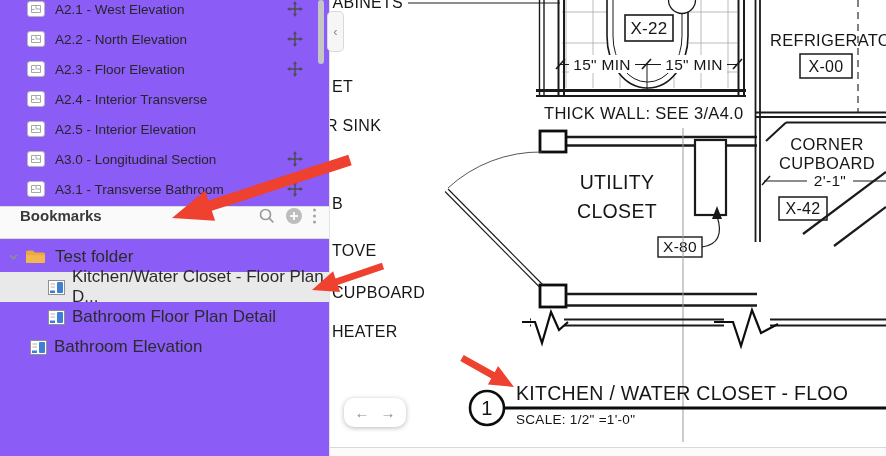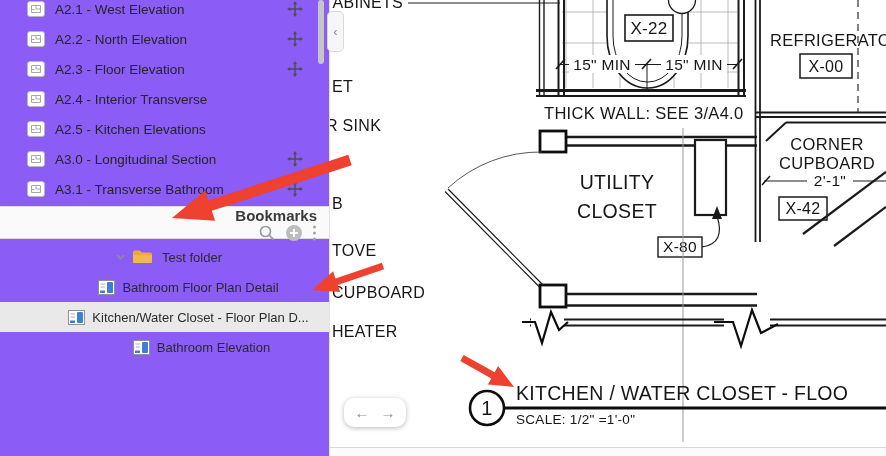--- a/index.html
+++ b/index.html
@@ -9,33 +9,33 @@
     -webkit-font-smoothing:antialiased;
   }
   
   .left-panel{position:absolute;left:0;top:0;width:329px;height:456px;background:#8b5cf6;border-right:1px solid #e3e3e3;overflow:hidden;}
   .sheet-list{position:absolute;top:-6px;left:0;right:0;}
   .sheet-row{height:30px;display:flex;align-items:center;padding-left:27px;position:relative;}
   .sheet-icon{width:18px;height:16px;margin-right:10px;flex:0 0 auto;display:flex;}
   .sheet-label{font-size:13.5px;color:#262626;}
   .move-handle{position:absolute;right:26px;top:7px;width:16px;height:16px;display:flex;}
   .scroll-thumb{position:absolute;left:318px;top:0;width:6px;height:64px;background:#c6c6c6;border-radius:3px;}
-  .bm-header{position:absolute;top:206px;left:0;right:0;height:33px;background:#fafafa;border-top:1px solid #dcdcdc;border-bottom:1px solid #dcdcdc;display:flex;align-items:flex-end;padding:0 12px 0 20px;box-sizing:border-box;flex-direction:column;}
+  .bm-header{position:absolute;top:206px;left:0;right:0;height:33px;background:#fafafa;border-top:1px solid #dcdcdc;border-bottom:1px solid #dcdcdc;display:flex;align-items:flex-start;padding:0 12px 0 20px;box-sizing:border-box;}
   .bm-title{font-weight:bold;font-size:15px;color:#3a3a3a;flex:1;}
   .bm-icons{display:flex;align-items:center;gap:9px;}
   .bm-icon{width:18px;height:18px;display:flex;}
   .bm-icon.kebab{width:5px;}
   .bm-tree{position:absolute;top:242px;left:0;right:0;}
-  .tree-row{height:30px;display:flex;align-items:center;font-size:13px;color:#2b2b2b;justify-content:center;}
+  .tree-row{height:30px;display:flex;align-items:center;font-size:17px;color:#2b2b2b;}
   .tree-row.selected{background:#e9e9e9;}
   .row-folder{padding-left:8px;}
   .row-folder .chev{width:11px;height:10px;display:flex;margin-right:6px;}
   .row-folder .folder-ic{width:20px;height:16px;display:flex;margin-right:10px;}
   .row-l2{padding-left:48px;}
-  .row-l1{padding-left:30px;margin-left:44px;}
+  .row-l1{padding-left:30px;}
   .bm-item-icon{width:17px;height:15px;display:flex;margin-right:7px;flex:0 0 auto;}
   
   .collapse-handle{position:absolute;left:327px;top:11px;width:17px;height:41px;background:#f6f6f6;border:1px solid #d9d9d9;border-radius:5px;display:flex;align-items:center;justify-content:center;z-index:7;box-sizing:border-box;color:#8a8a8a;font-size:13px;}
   
   .drawing{position:absolute;left:330px;top:0;width:556px;height:446px;background:#fff;overflow:hidden;}
   .drawing svg{position:absolute;left:0;top:0;overflow:hidden;}
   .drawing svg text{font-family:"Liberation Sans",sans-serif;fill:#161616;letter-spacing:0.3px;}
   .footer{position:absolute;left:330px;right:0;bottom:0;height:8px;background:#fbfbfb;border-top:1px solid #d9d9d9;}
   .nav-pill{position:absolute;left:344px;top:398px;width:62px;height:29px;background:#fff;border-radius:10px;box-shadow:0 1px 5px rgba(0,0,0,.28);display:flex;align-items:center;justify-content:center;gap:11px;z-index:8;}
   .nav-btn{color:#8d8d8d;font-size:15px;line-height:1;cursor:pointer;}
@@ -141,21 +141,21 @@
     <div class="sheet-row">
       <span class="sheet-icon">
           <svg viewBox="0 0 18 16" width="18" height="16">
             <rect x="0.5" y="0.5" width="17" height="15" rx="2.5" fill="#fff" stroke="#b9b9b9"></rect>
             <g stroke="#a8a8a8" fill="none" stroke-width="1">
               <path d="M4.5 4.5 h9 v7 h-9 z"></path>
               <path d="M9 4.5 v3.5 h4.5 M4.5 8.5 h3"></path>
             </g>
           </svg>
         </span>
-      <span class="sheet-label">A2.5 - Kitchen Elevations</span>
+      <span class="sheet-label">A2.5 - Interior Elevation</span>
     </div>
     <div class="sheet-row">
       <span class="sheet-icon">
           <svg viewBox="0 0 18 16" width="18" height="16">
             <rect x="0.5" y="0.5" width="17" height="15" rx="2.5" fill="#fff" stroke="#b9b9b9"></rect>
             <g stroke="#a8a8a8" fill="none" stroke-width="1">
               <path d="M4.5 4.5 h9 v7 h-9 z"></path>
               <path d="M9 4.5 v3.5 h4.5 M4.5 8.5 h3"></path>
             </g>
           </svg>
@@ -239,44 +239,44 @@
             <polyline points="2,3 5.5,6.8 9,3" fill="none" stroke="#8f8f8f" stroke-width="1.5"></polyline>
           </svg>
         </span>
       <span class="folder-ic">
           <svg viewBox="0 0 20 16" width="20" height="16">
             <path d="M1 3 q0-1.6 1.6-1.6 h5.2 l2 2 h8.6 q1.6 0 1.6 1.6 v7.4 q0 1.6-1.6 1.6 h-15.8 q-1.6 0-1.6-1.6 z" fill="#ECA93C"></path>
             <path d="M1 6.2 h19 v6.2 q0 1.6-1.6 1.6 h-15.8 q-1.6 0-1.6-1.6 z" fill="#F3B750"></path>
           </svg>
         </span>
       <span>Test folder</span>
+    </div>
+    <div class="tree-row row-l2 selected">
+      <span class="bm-item-icon">
+          <svg viewBox="0 0 17 15" width="17" height="15">
+            <rect x="0.5" y="0.5" width="16" height="14" fill="#fff" stroke="#909090"></rect>
+            <line x1="2.5" y1="4" x2="7" y2="4" stroke="#b0b0b0"></line>
+            <line x1="2.5" y1="7" x2="7" y2="7" stroke="#b0b0b0"></line>
+            <rect x="9" y="2" width="6" height="11" rx="1" fill="#3E7FD4"></rect>
+            <rect x="2" y="10.5" width="5" height="2.5" fill="#3E7FD4"></rect>
+          </svg>
+        </span>
+      <span>Kitchen/Water Closet - Floor Plan D...</span>
     </div>
     <div class="tree-row row-l2">
       <span class="bm-item-icon">
           <svg viewBox="0 0 17 15" width="17" height="15">
             <rect x="0.5" y="0.5" width="16" height="14" fill="#fff" stroke="#909090"></rect>
             <line x1="2.5" y1="4" x2="7" y2="4" stroke="#b0b0b0"></line>
             <line x1="2.5" y1="7" x2="7" y2="7" stroke="#b0b0b0"></line>
             <rect x="9" y="2" width="6" height="11" rx="1" fill="#3E7FD4"></rect>
             <rect x="2" y="10.5" width="5" height="2.5" fill="#3E7FD4"></rect>
           </svg>
         </span>
       <span>Bathroom Floor Plan Detail</span>
-    </div>
-    <div class="tree-row row-l2 selected">
-      <span class="bm-item-icon">
-          <svg viewBox="0 0 17 15" width="17" height="15">
-            <rect x="0.5" y="0.5" width="16" height="14" fill="#fff" stroke="#909090"></rect>
-            <line x1="2.5" y1="4" x2="7" y2="4" stroke="#b0b0b0"></line>
-            <line x1="2.5" y1="7" x2="7" y2="7" stroke="#b0b0b0"></line>
-            <rect x="9" y="2" width="6" height="11" rx="1" fill="#3E7FD4"></rect>
-            <rect x="2" y="10.5" width="5" height="2.5" fill="#3E7FD4"></rect>
-          </svg>
-        </span>
-      <span>Kitchen/Water Closet - Floor Plan D...</span>
     </div>
     <div class="tree-row row-l1">
       <span class="bm-item-icon">
           <svg viewBox="0 0 17 15" width="17" height="15">
             <rect x="0.5" y="0.5" width="16" height="14" fill="#fff" stroke="#909090"></rect>
             <line x1="2.5" y1="4" x2="7" y2="4" stroke="#b0b0b0"></line>
             <line x1="2.5" y1="7" x2="7" y2="7" stroke="#b0b0b0"></line>
             <rect x="9" y="2" width="6" height="11" rx="1" fill="#3E7FD4"></rect>
             <rect x="2" y="10.5" width="5" height="2.5" fill="#3E7FD4"></rect>
           </svg>

